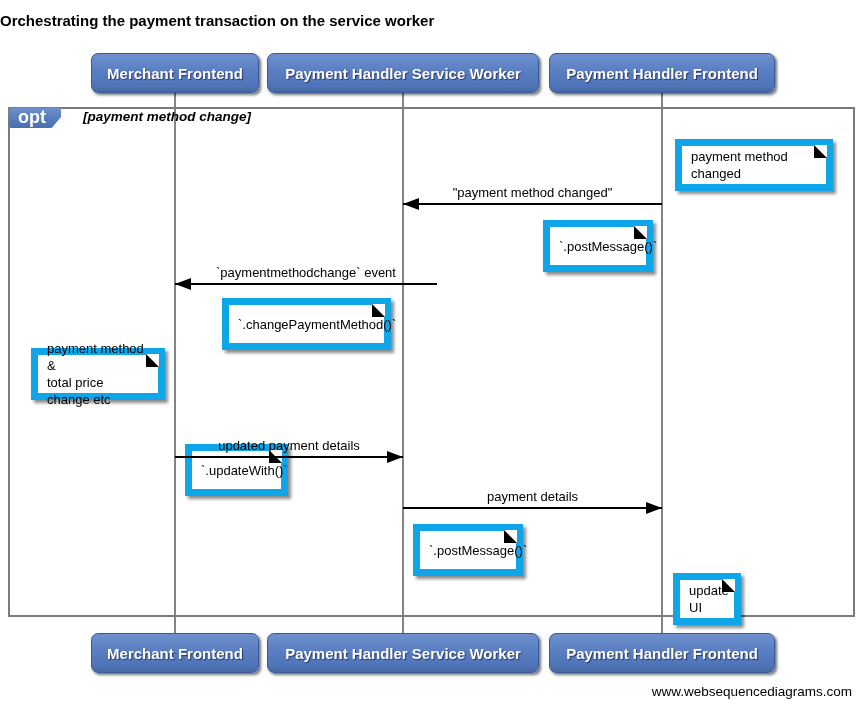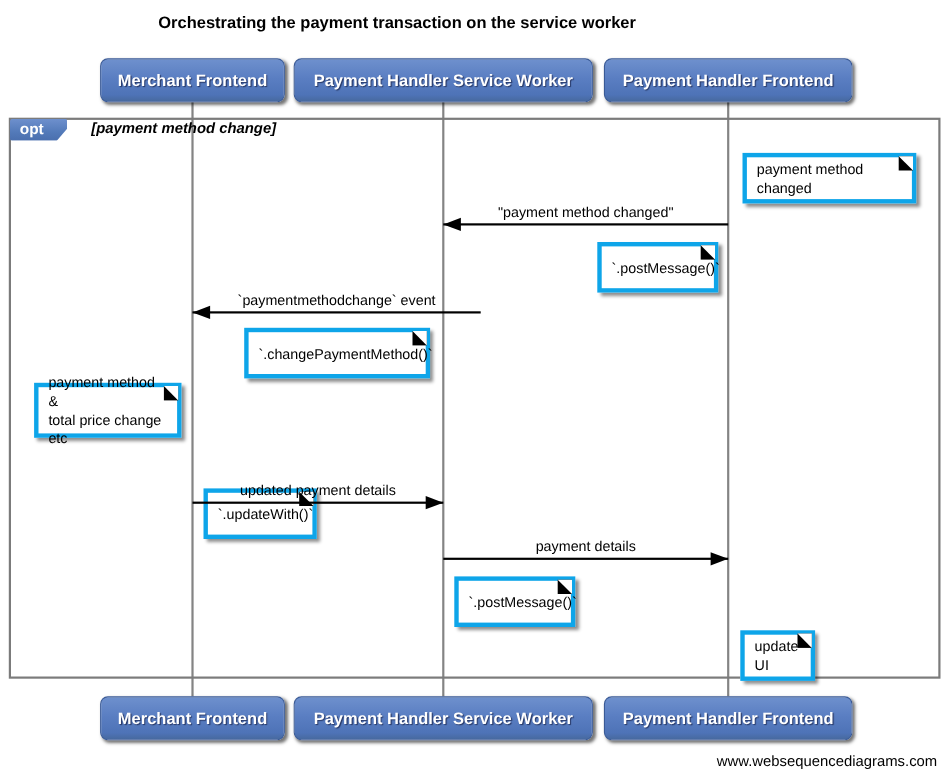--- a/index.html
+++ b/index.html
@@ -13,21 +13,21 @@
     width: 862px;
     height: 710px;
     background: #ffffff;
     overflow: hidden;
   }
   .title {
     position: absolute;
     top: 12px;
     left: 0;
     width: 722px;
-    text-align: center;
+    text-align: left;
     font-size: 15px;
     font-weight: bold;
   }
   .lifeline {
     position: absolute;
     width: 2px;
     top: 93px;
     height: 540px;
     background: #848484;
     z-index: 0;
@@ -61,21 +61,21 @@
   .opt-tab {
     position: absolute;
     left: 9px;
     top: 108px;
     width: 52px;
     height: 20px;
     background: linear-gradient(180deg, #6e90cd 0%, #537ab9 60%, #4a6fae 100%);
     clip-path: polygon(0 0, 100% 0, 100% 45%, 82% 100%, 0 100%);
     border-radius: 3px 2px 10px 2px;
     color: #fff;
-    font-size: 14px;
+    font-size: 18px;
     font-weight: bold;
     line-height: 19px;
     padding-left: 9px;
     z-index: 2;
   }
   .opt-guard {
     position: absolute;
     left: 83px;
     top: 109px;
     font-size: 13.5px;
@@ -105,21 +105,21 @@
     width: 0;
     height: 0;
     border-top: 6px solid transparent;
     border-bottom: 6px solid transparent;
   }
   .head-left  { left: 0;  border-right: 16px solid #000; }
   .head-right { right: 0; border-left: 16px solid #000; }
   .note {
     position: absolute;
     background: #ffffff;
-    border: 4px solid #0ea5e9;
+    border: 7px solid #0ea5e9;
     box-shadow: 3px 3px 3px rgba(0,0,0,0.45);
     font-size: 13px;
     line-height: 17px;
     display: flex;
     align-items: center;
     padding: 19px 9px;
     white-space: pre-line;
     z-index: 2;
   }
   .note::before { 

